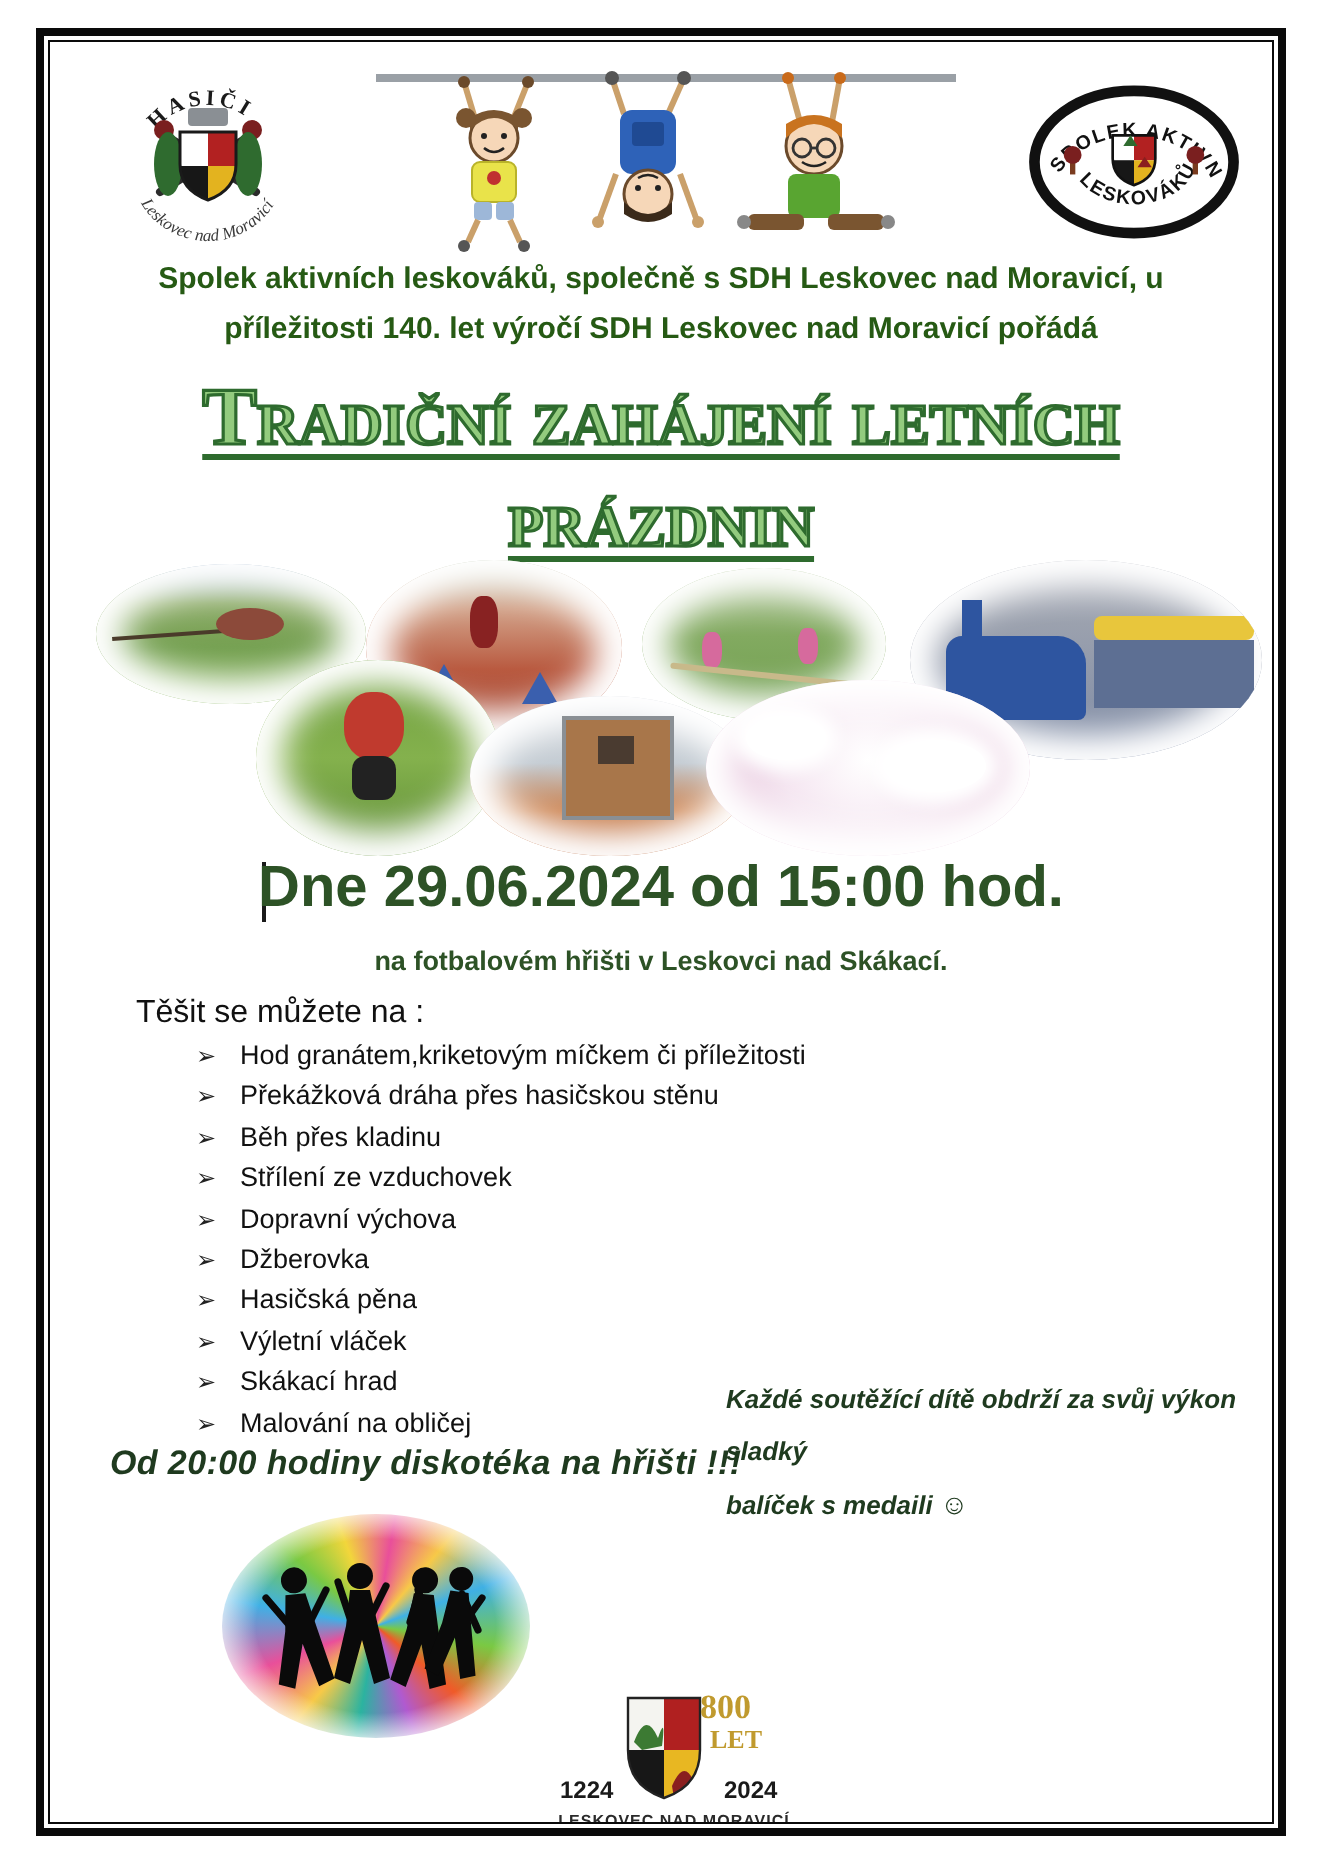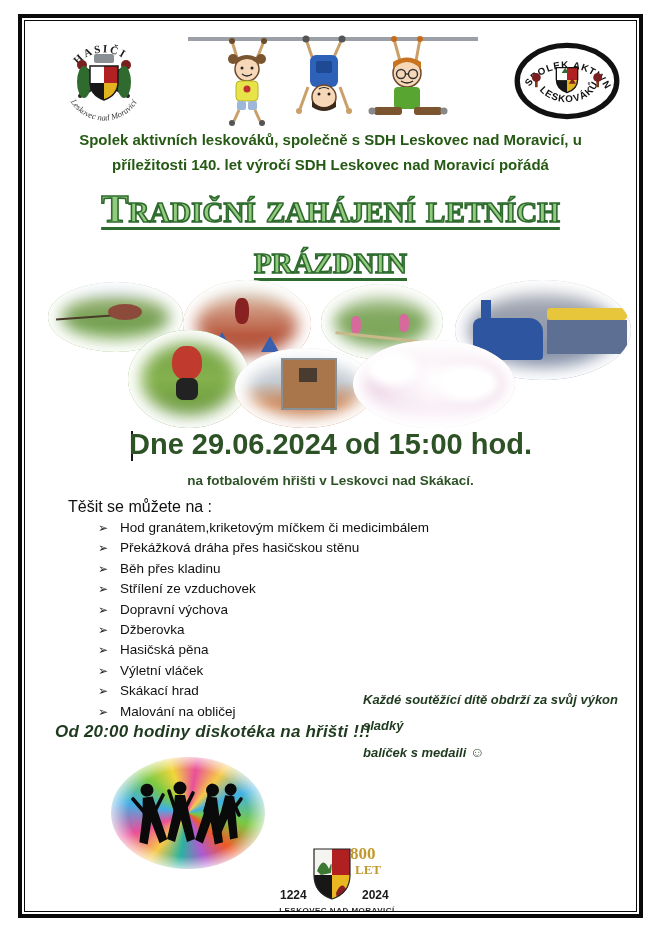--- a/index.html
+++ b/index.html
@@ -247,21 +247,21 @@
             <div class="foam2"></div>
           </div>
   </div>
 
   <div class="abs caret"></div>
   <div class="abs centered date-line">Dne 29.06.2024 od 15:00 hod.</div>
   <div class="abs centered venue-line">na fotbalovém hřišti v Leskovci nad Skákací.</div>
 
   <div class="abs tesit">Těšit se můžete na :</div>
   <ul class="abs activities">
-    <li><span class="bullet">➢</span><span>Hod granátem,kriketovým míčkem či medicimbálem</span></li>
+    <li><span class="bullet">➢</span><span>Hod granátem,kriketovým míčkem či příležitosti</span></li>
     <li><span class="bullet">➢</span><span>Překážková dráha přes hasičskou stěnu</span></li>
     <li><span class="bullet">➢</span><span>Běh přes kladinu</span></li>
     <li><span class="bullet">➢</span><span>Střílení ze vzduchovek</span></li>
     <li><span class="bullet">➢</span><span>Dopravní výchova</span></li>
     <li><span class="bullet">➢</span><span>Džberovka</span></li>
     <li><span class="bullet">➢</span><span>Hasičská pěna</span></li>
     <li><span class="bullet">➢</span><span>Výletní vláček</span></li>
     <li><span class="bullet">➢</span><span>Skákací hrad</span></li>
     <li><span class="bullet">➢</span><span>Malování na obličej</span></li>
   </ul>

